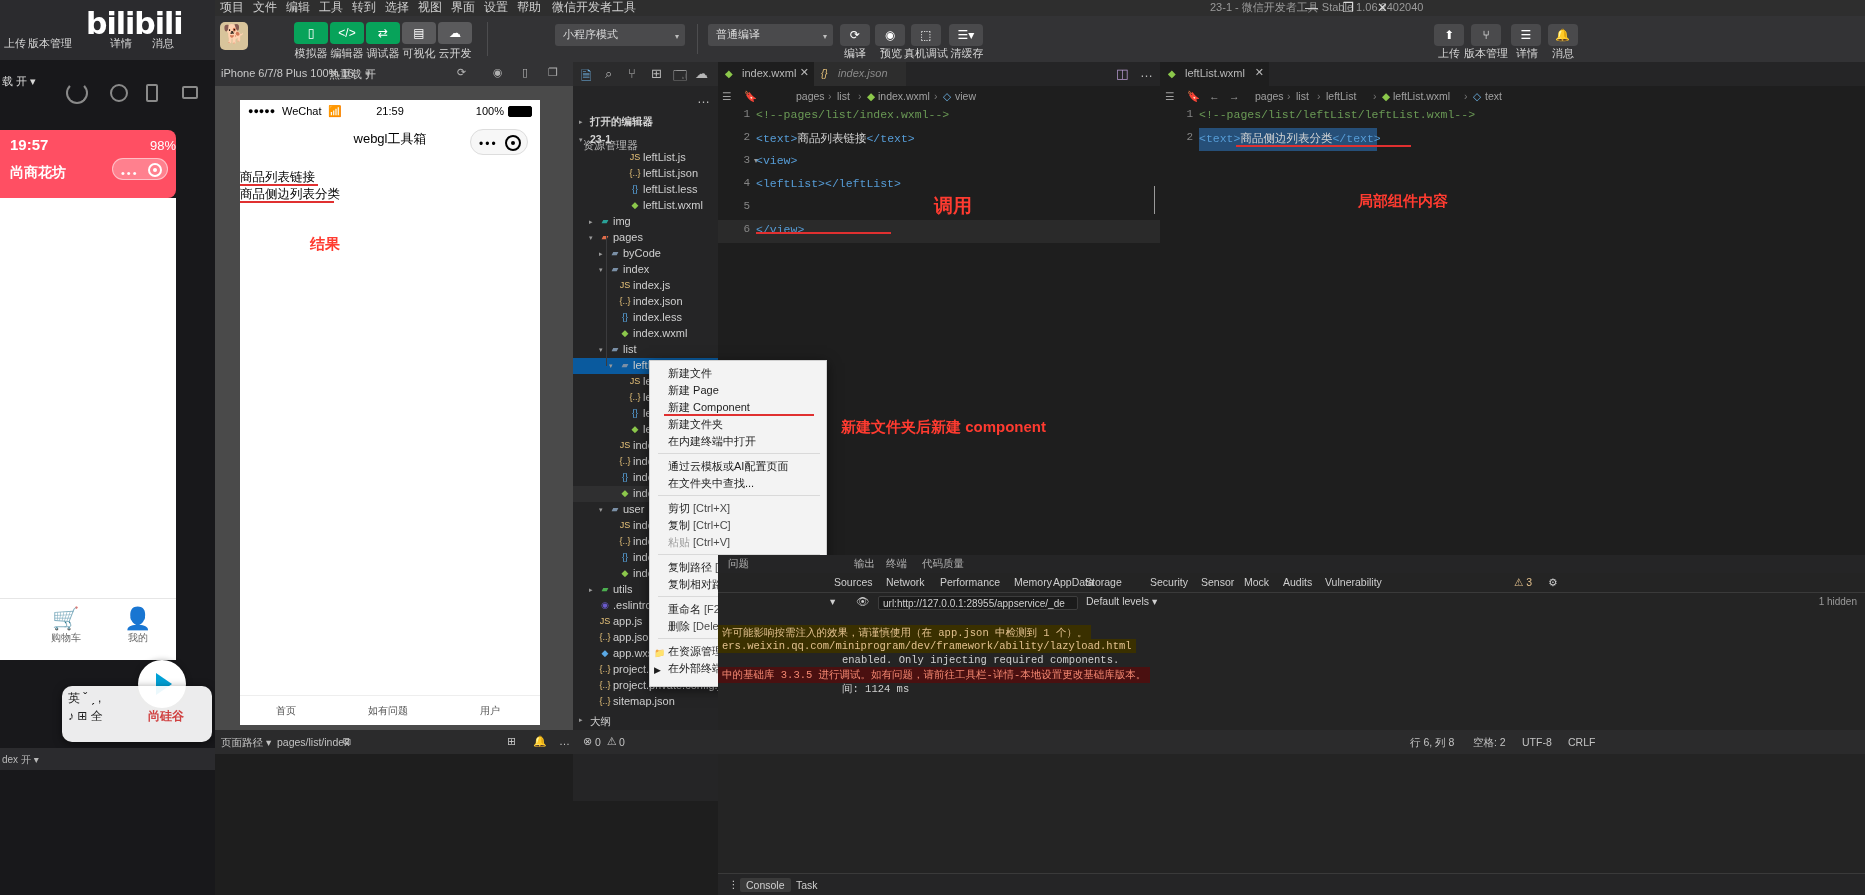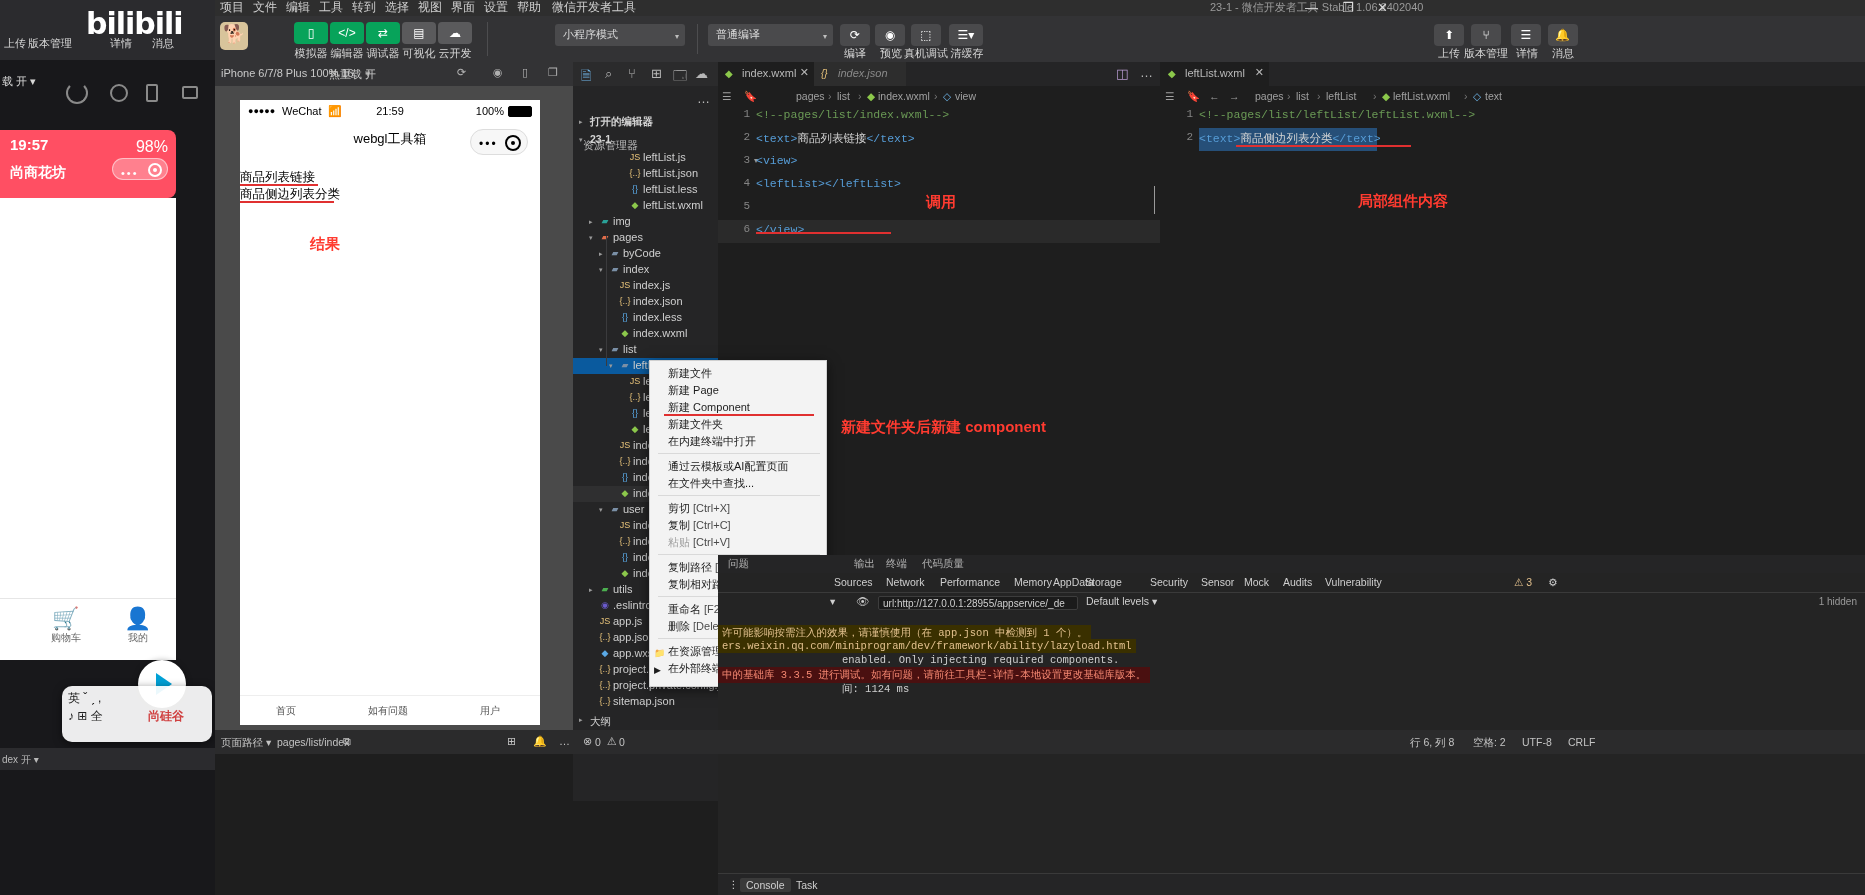--- a/index.html
+++ b/index.html
@@ -13,21 +13,21 @@
   
   .bgapp { position:absolute; left:0; top:0; width:215px; height:895px; background:#18181b; }
   .bgapp-top { position:absolute; left:0; top:0; width:215px; height:60px; background:#2b2b2e; }
   .bili-logo { position:absolute; left:86px; top:6px; width:110px; height:42px;
                color:#fff; font-size:30px; font-weight:bold; letter-spacing:-1px;
                font-family:"DejaVu Sans",sans-serif; }
   .bgapp-label { position:absolute; color:#d7d7d7; font-size:11px; }
   .phone-red { position:absolute; left:0; top:130px; width:176px; height:68px;
                background:#ff4f63; border-radius:0 8px 8px 0; }
   .phone-red-time { position:absolute; left:10px; top:6px; color:#fff; font-size:15px; font-weight:bold;}
-  .phone-red-bat { position:absolute; right:8px; top:8px; color:#fff; font-size:16px;}
+  .phone-red-bat { position:absolute; right:0; top:8px; color:#fff; font-size:13px;}
   .phone-red-title { position:absolute; left:10px; top:34px; color:#fff; font-size:14px; font-weight:bold;}
   .cap-pill { position:absolute; right:8px; top:28px; width:56px; height:22px; border-radius:11px;
               background:rgba(255,255,255,.28); border:1px solid rgba(255,255,255,.5); }
   .cap-dots { position:absolute; left:8px; top:8px; color:#fff; font-size:11px; letter-spacing:2px;}
   .cap-ring { position:absolute; right:5px; top:4px; width:14px; height:14px; border-radius:50%;
               border:2px solid #fff;}
   .cap-ring:after{content:"";position:absolute;left:3px;top:3px;width:4px;height:4px;background:#fff;border-radius:50%;}
   .white-body { position:absolute; left:0; top:198px; width:176px; height:400px; background:#fff;}
   .tabbar { position:absolute; left:0; top:598px; width:176px; height:62px; background:#fff; border-top:1px solid #e6e6e6;}
   .tabitem { position:absolute; top:8px; width:64px; text-align:center; color:#666; font-size:10px;}
@@ -543,21 +543,21 @@
         <div class="code-line" style="left: 38px; top: 50px;"><span class="tk-tag">&lt;view&gt;</span></div>
         <div class="gutter-line" style="left: 10px; top: 73px;">4</div>
         <div class="code-line" style="left: 38px; top: 73px;"><span class="tk-tag">&lt;leftList&gt;&lt;/leftList&gt;</span></div>
         <div class="gutter-line" style="left: 10px; top: 96px;">5</div>
         <div class="code-line" style="left: 38px; top: 96px;"></div>
         <div class="cur-line" style="left: 0px; top: 116px; width: 442px; height: 23px;"></div>
         <div class="gutter-line" style="left: 10px; top: 119px;">6</div>
         <div class="code-line" style="left: 38px; top: 119px;"><span class="tk-tag">&lt;/view&gt;</span></div>
       </div>
     <div class="ph-underline" style="left:38px; top:128px; width:135px; background:#e03030;"></div>
-    <div class="annot-red" style="left:208px; top:89px; font-size:15px;">调用</div>
+    <div class="annot-red" style="left:216px; top:89px; font-size:19px;">调用</div>
     <div class="caret" style="left:436px; top:82px; height:28px; background:#9a9a9a;"></div>
   </div>
 
   <div class="tabstrip" style="left:1161px; width:704px;">
     <div class="etab" style="left:0; width:108px;">
       <span class="etab-dot" style="color:#8cc84b;">◆</span>
       <span>leftList.wxml</span>
       <span class="etab-x">✕</span>
     </div>
   </div>

